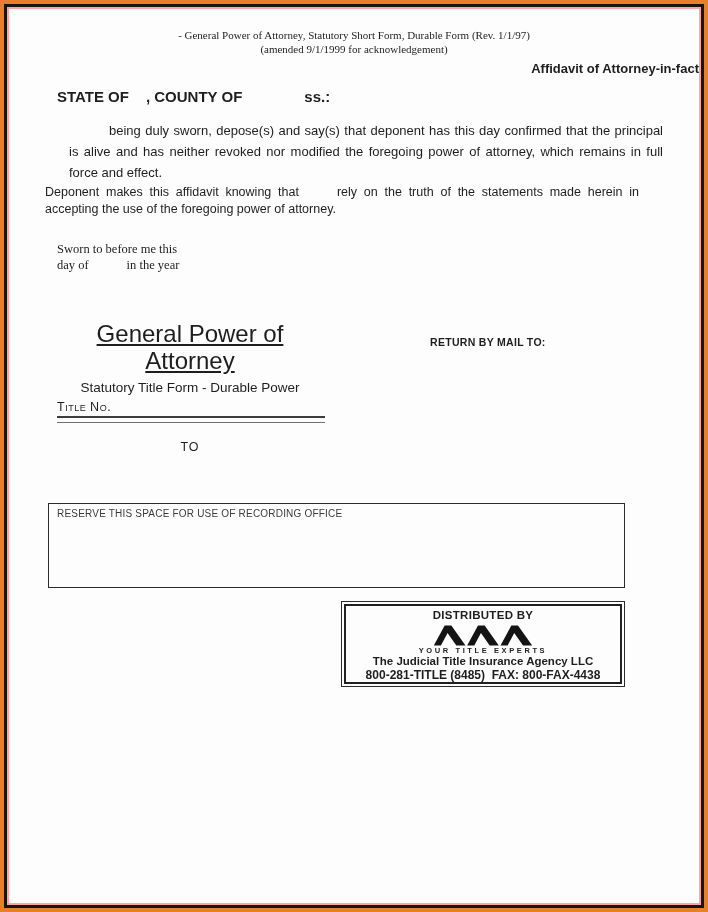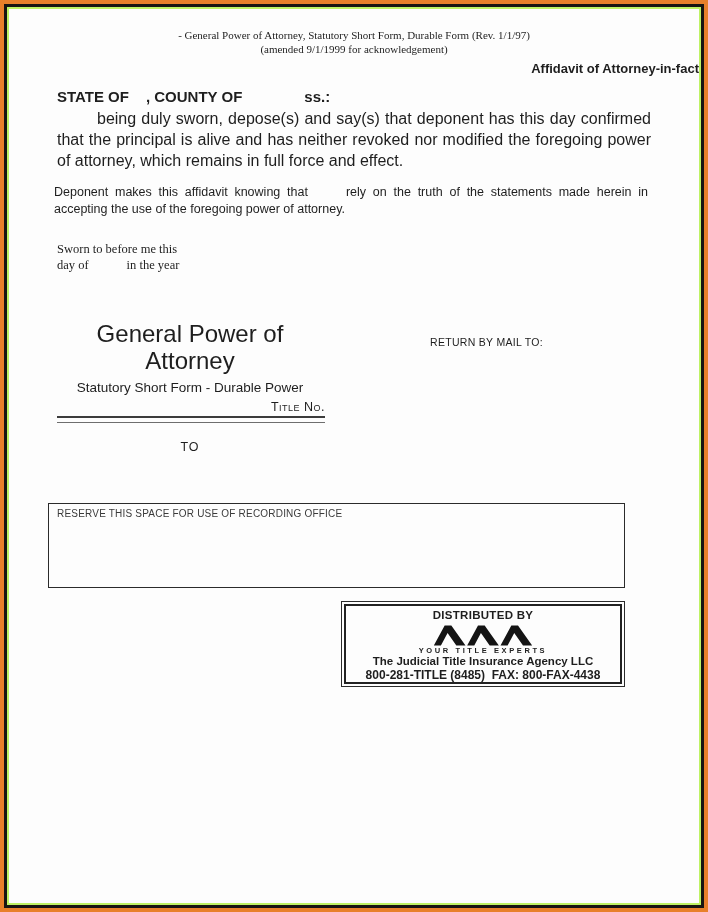--- a/index.html
+++ b/index.html
@@ -8,21 +8,21 @@
     box-sizing: border-box;
     background: #e8802a;
     padding: 4px;
     font-family: "Liberation Sans", sans-serif;
     color: #1e1e1e;
   }
   .frame {
     height: 100%;
     box-sizing: border-box;
     border: 3px solid #181512;
-    background: #bef264;
+    background: #fca5a5;
     padding: 2px;
   }
   .page {
     position: relative;
     width: 100%; height: 100%;
     background: #fdfdfd;
     overflow: hidden;
   }
   .abs { position: absolute; }
   .serif { font-family: "Liberation Serif", serif; }
@@ -33,39 +33,39 @@
   .affidavit-title { top: 52px; left: 0; width: 100%; font-size: 13px; font-weight: bold; text-align: right; }
 
   .state-line { top: 79px; left: 48px; font-size: 15px; font-weight: bold; }
   .gap { display: inline-block; }
   .gap-17 { width: 17px; }
   .gap-62 { width: 62px; }
   .gap-38 { width: 38px; }
 
   .para1 {
     top: 99px; left: 48px; width: 594px;
-    font-size: 16px; line-height: 21px;
+    font-size: 13px; line-height: 21px;
     text-align: justify; text-indent: 40px;
-    margin: 0;
+    margin: 12px;
   }
   .para2 {
-    top: 175px; left: 45px; width: 594px;
+    top: 175px; left: 36px; width: 594px;
     font-size: 12.5px; line-height: 17px;
     text-align: justify;
     margin: 0;
   }
   .sworn { top: 233px; left: 48px; font-size: 12.5px; line-height: 15.5px; font-family: Liberation Serif, serif; }
 
   .title-block { top: 311px; left: 31px; width: 300px; text-align: center; }
-  .big-title { font-size: 24px; line-height: 27px; font-weight: 400; margin: 0; }
+  .big-title { font-size: 24px; line-height: 27px; font-weight: 400; margin: 0; text-decoration: underline; }
   .subtitle { font-size: 13.5px; margin-top: 6px; }
 
-  .return-mail { top: 327px; left: 421px; font-size: 10.5px; font-weight: normal; letter-spacing: 0.3px; }
+  .return-mail { top: 327px; left: 421px; font-size: 10.5px; font-weight: bold; letter-spacing: 0.3px; }
 
-  .title-no-block { top: 388px; left: 48px; width: 268px; text-align: right; }
+  .title-no-block { top: 388px; left: 48px; width: 268px; }
   .title-no-label { font-size: 12.5px; font-variant: small-caps; letter-spacing: 0.5px; }
   .dbl-line { margin-top: 1px; height: 4px; border-top: 2px solid #3c3c3c; border-bottom: 1px solid #6e6e6e; }
 
   .to-label { top: 431px; left: 31px; width: 300px; text-align: center; font-size: 12.5px; letter-spacing: 1px; }
 
   .recording-box {
     top: 494px; left: 39px; width: 577px; height: 85px;
     border: 1px solid #2b2b2b; box-sizing: border-box;
   }
   .recording-label { padding: 4px 8px; font-size: 10px; color: #3a3a3a; letter-spacing: 0.2px; }
@@ -111,21 +111,21 @@
     <div class="abs sworn">
       <div>Sworn to before me this</div>
       <div>
         <span>day of</span><span class="gap gap-38"></span><span>in the year</span>
       </div>
     </div>
 
     <div class="abs title-block">
       <div class="big-title">General Power of</div>
       <div class="big-title">Attorney</div>
-      <div class="subtitle">Statutory Short Form - Durable Power</div>
+      <div class="subtitle">Statutory Title Form - Durable Power</div>
     </div>
 
     <div class="abs return-mail">RETURN BY MAIL TO:</div>
 
     <div class="abs title-no-block">
       <span class="title-no-label">Title No.</span>
       <div class="dbl-line"></div>
     </div>
 
     <div class="abs to-label">TO</div>

